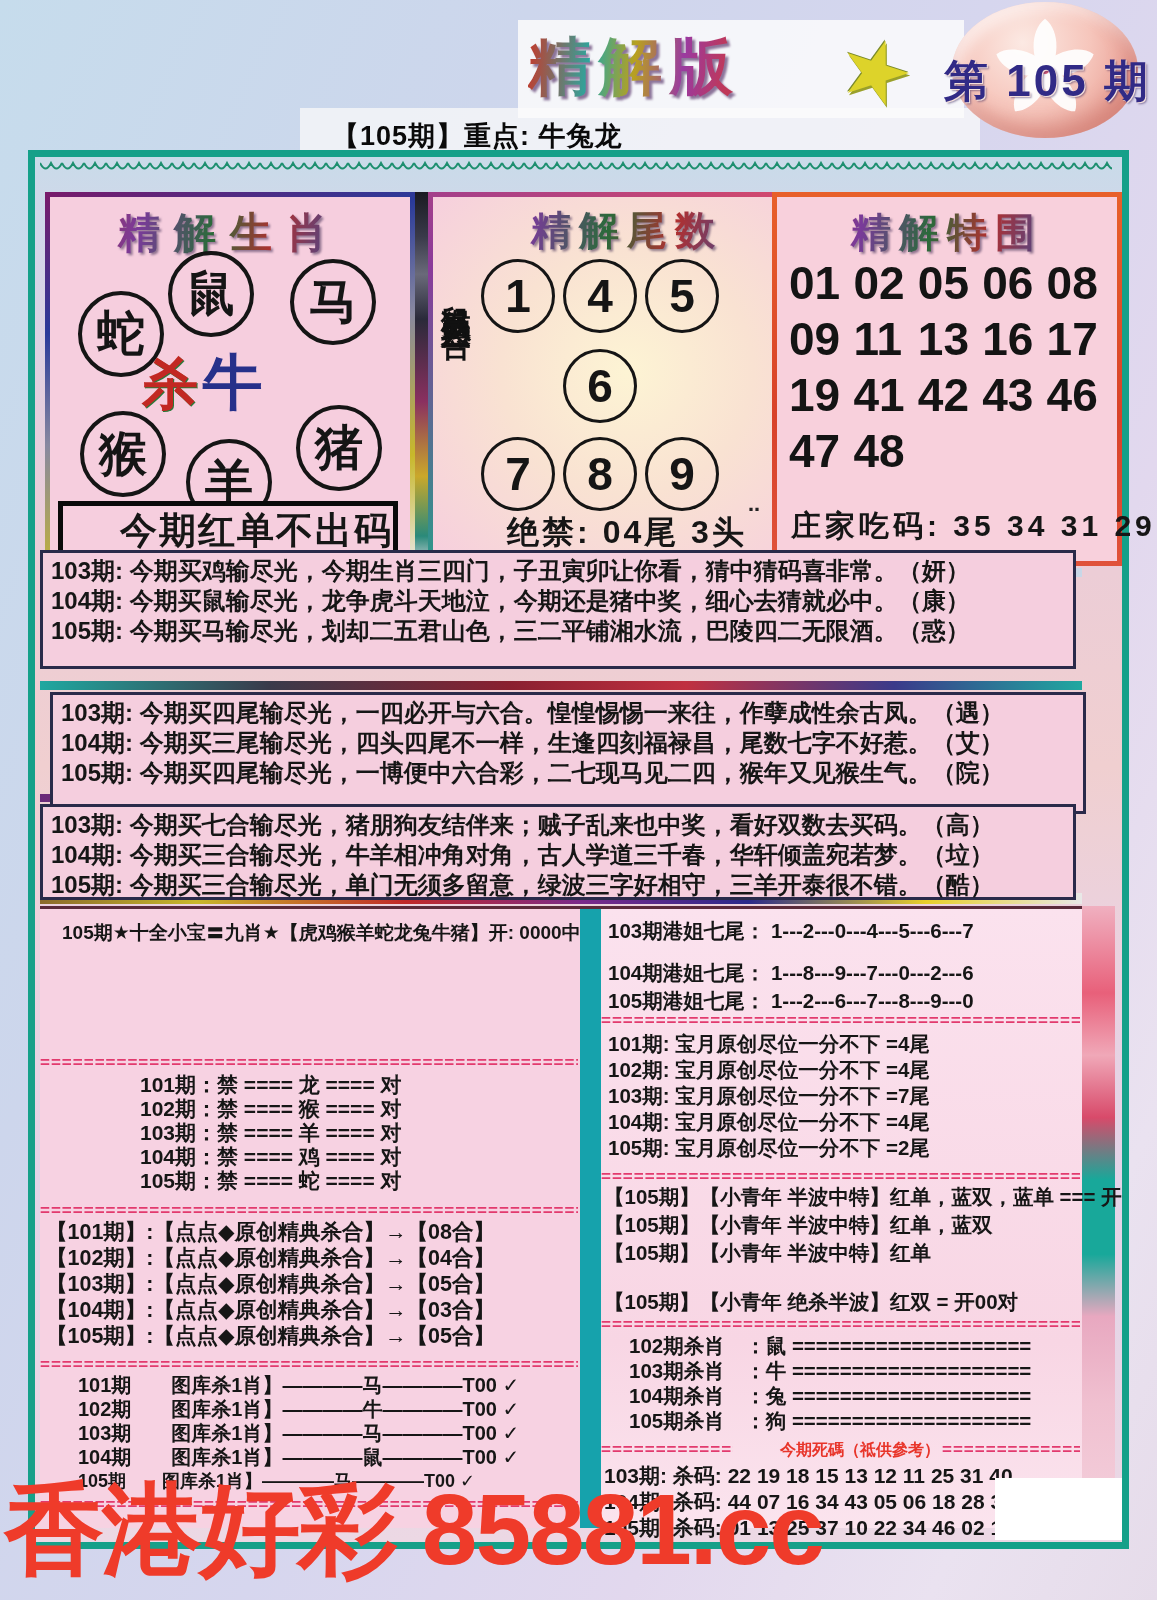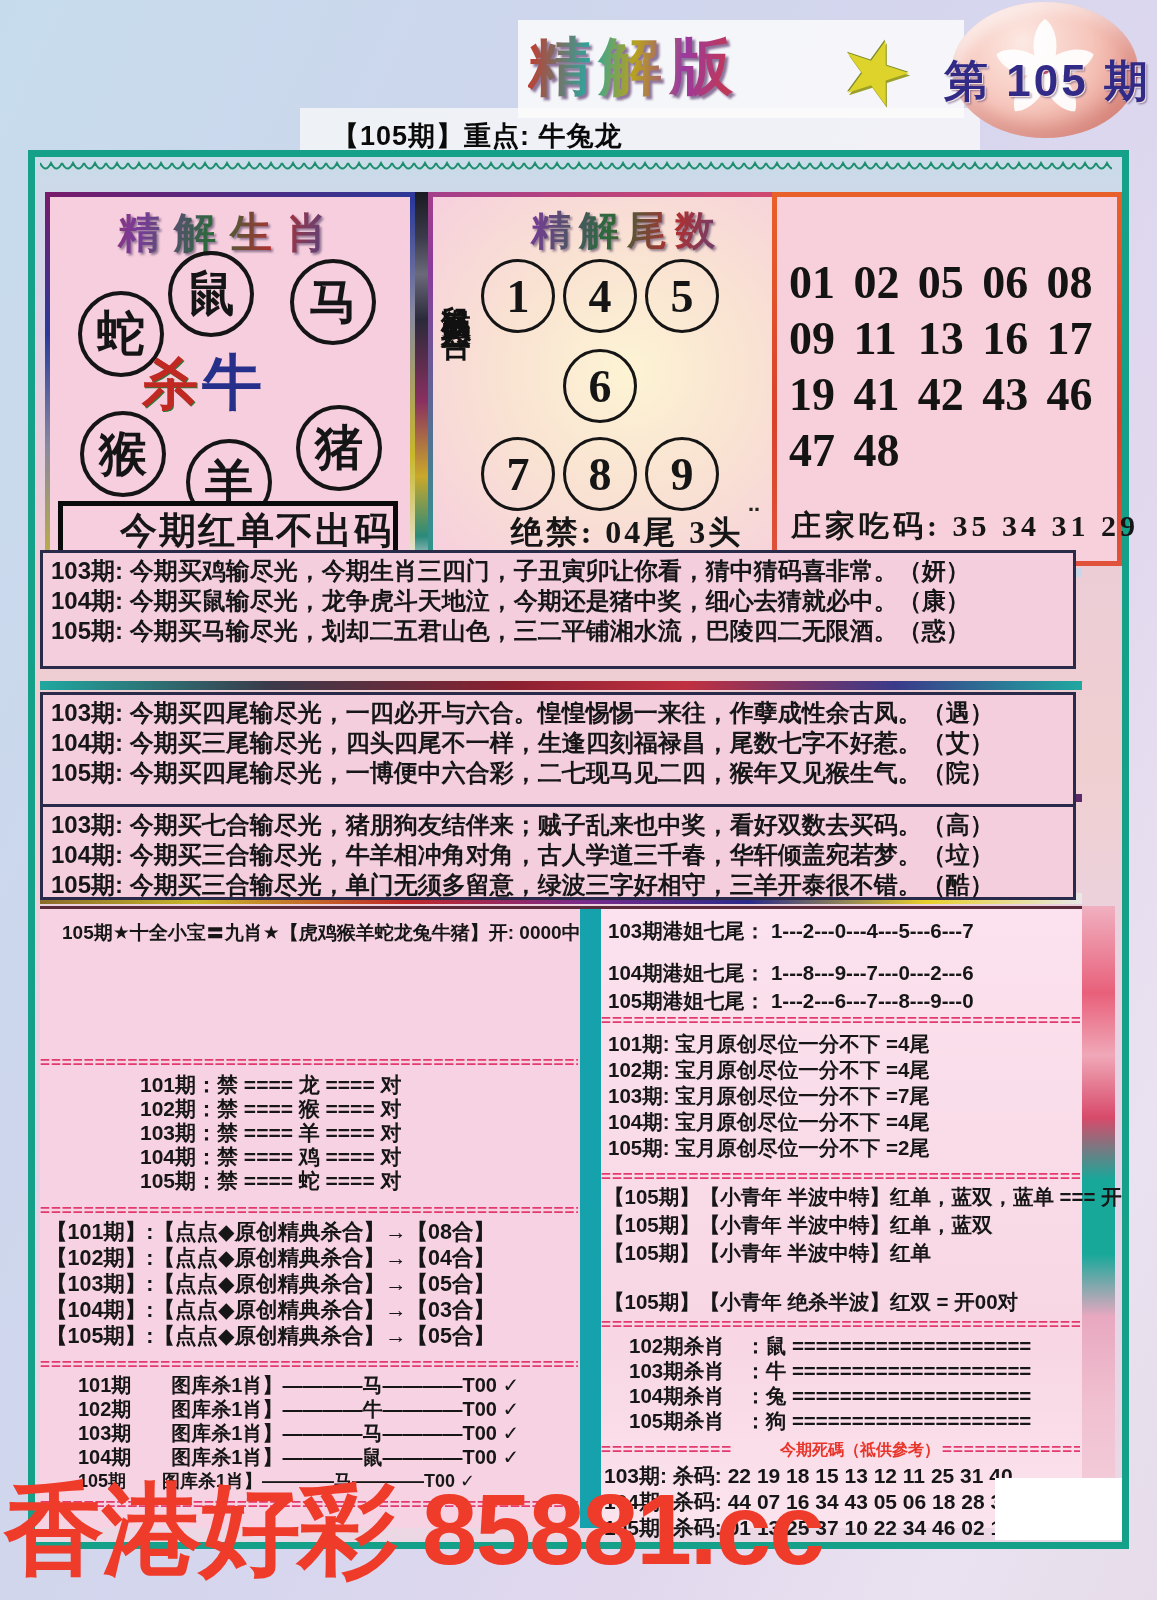--- a/index.html
+++ b/index.html
@@ -14,21 +14,21 @@
     .g-title{background:linear-gradient(100deg,#b03030,#7a3a9a 25%,#2a6a3a 45%,#b03030 62%,#3a4a9a 82%,#caa02a);
       -webkit-background-clip:text;background-clip:text;color:transparent;
       filter:drop-shadow(2px 2px 1px rgba(60,40,80,.55));}
   }
   .masthead{font-weight:800;color:#a03060;}
   @supports ((-webkit-background-clip:text) or (background-clip:text)){
     .masthead{background:linear-gradient(95deg,#c8382a,#2aa8a0 30%,#b8a020 50%,#9a3aa0 72%,#c03858 92%);
       -webkit-background-clip:text;background-clip:text;color:transparent;
       filter:drop-shadow(3px 3px 1px rgba(70,30,90,.6));}
   }
-  .box-wrap{position:absolute;font-family:Liberation Serif, serif;}
+  .box-wrap{position:absolute;}
   .box-inner{position:absolute;inset:5px;background:#f6cede;}
   .zc{position:absolute;width:78px;height:78px;border:4px solid #151515;border-radius:50%;
       display:flex;align-items:center;justify-content:center;font-size:48px;font-weight:800;color:#151515;}
   .tc{position:absolute;width:68px;height:68px;border:3px solid #151515;border-radius:50%;
       display:flex;align-items:center;justify-content:center;font-size:46px;font-weight:700;color:#151515;}
   .vert{writing-mode:vertical-rl;text-orientation:upright;font-size:30px;font-weight:800;color:#111;letter-spacing:4px;white-space:nowrap;}
   .verse{position:absolute;left:40px;width:1036px;background:#f5cede;border:3px solid #2a2a4a;
       padding:3px 8px;box-sizing:border-box;}
   .verse .ln{font-size:24px;line-height:30px;}
   .strip{position:absolute;left:40px;width:1042px;}
@@ -121,20 +121,21 @@
       <div class="tc" style="left:130px;top:240px;">8</div>
       <div class="tc" style="left:212px;top:240px;">9</div>
       <div class="abs ln" style="left:0;bottom:6px;width:100%;text-align:center;font-size:32px;font-weight:800;letter-spacing:3px;">绝禁: 04尾 3头</div>
     </div>
   </div>
   <div class="abs ln" style="left:748px;top:494px;font-size:18px;color:#222;">‥</div>
 
   <div class="box-wrap" style="left:772px;top:192px;width:350px;height:374px;
               background:linear-gradient(180deg,#e8602a,#d8422a 60%,#e0523a 100%);">
     <div class="box-inner" style="background:#f8d0dc;">
+      <div class="abs g-title" style="left:0;top:8px;width:100%;text-align:center;font-size:40px;letter-spacing:8px;">精解特围</div>
       <div class="abs" style="left:12px;top:58px;width:322px;display:grid;grid-template-columns:repeat(5,1fr);row-gap:0px;
                   font-size:46px;font-weight:800;color:#141414;line-height:56px;">
         <span>01</span>
         <span>02</span>
         <span>05</span>
         <span>06</span>
         <span>08</span>
         <span>09</span>
         <span>11</span>
         <span>13</span>
@@ -155,21 +156,21 @@
   <div class="strip" style="top:568px;height:9px;background:linear-gradient(90deg,#20b0a0,#2a6a8a 20%,#8a2a3a 40%,#c03048 58%,#d86a9a 78%,#c8d8e8 100%);"></div>
   <div class="strip" style="top:681px;height:9px;background:linear-gradient(90deg,#20a8a0,#3a3a4a 22%,#8a2030 45%,#c03040 62%,#3a3a8a 82%,#20a8a0 100%);"></div>
   <div class="strip" style="top:794px;height:8px;background:linear-gradient(90deg,#6a2a7a,#c03040 25%,#e8a02a 45%,#c8b82a 58%,#c03040 78%,#5a2a6a 100%);"></div>
   <div class="strip" style="top:893px;height:11px;background:linear-gradient(90deg,#8a6a2a,#c8b82a 15%,#c02828 35%,#7a2a8a 52%,#2a2a8a 68%,#e8d02a 85%,#e8e8e8 100%);"></div>
 
   <div class="verse" style="top:550px;height:119px;">
     <div class="ln">103期: 今期买鸡输尽光，今期生肖三四门，子丑寅卯让你看，猜中猜码喜非常。（妍）</div>
     <div class="ln">104期: 今期买鼠输尽光，龙争虎斗天地泣，今期还是猪中奖，细心去猜就必中。（康）</div>
     <div class="ln">105期: 今期买马输尽光，划却二五君山色，三二平铺湘水流，巴陵四二无限酒。（惑）</div>
   </div>
-  <div class="verse" style="top:692px;height:122px;">
+  <div class="verse" style="top:692px;height:122px;margin-left:10px;">
     <div class="ln">103期: 今期买四尾输尽光，一四必开与六合。惶惶惕惕一来往，作孽成性余古凤。（遇）</div>
     <div class="ln">104期: 今期买三尾输尽光，四头四尾不一样，生逢四刻福禄昌，尾数七字不好惹。（艾）</div>
     <div class="ln">105期: 今期买四尾输尽光，一博便中六合彩，二七现马见二四，猴年又见猴生气。（院）</div>
   </div>
   <div class="verse" style="top:804px;height:96px;">
     <div class="ln">103期: 今期买七合输尽光，猪朋狗友结伴来；贼子乱来也中奖，看好双数去买码。（高）</div>
     <div class="ln">104期: 今期买三合输尽光，牛羊相冲角对角，古人学道三千春，华轩倾盖宛若梦。（垃）</div>
     <div class="ln">105期: 今期买三合输尽光，单门无须多留意，绿波三字好相守，三羊开泰很不错。（酷）</div>
   </div>
 

